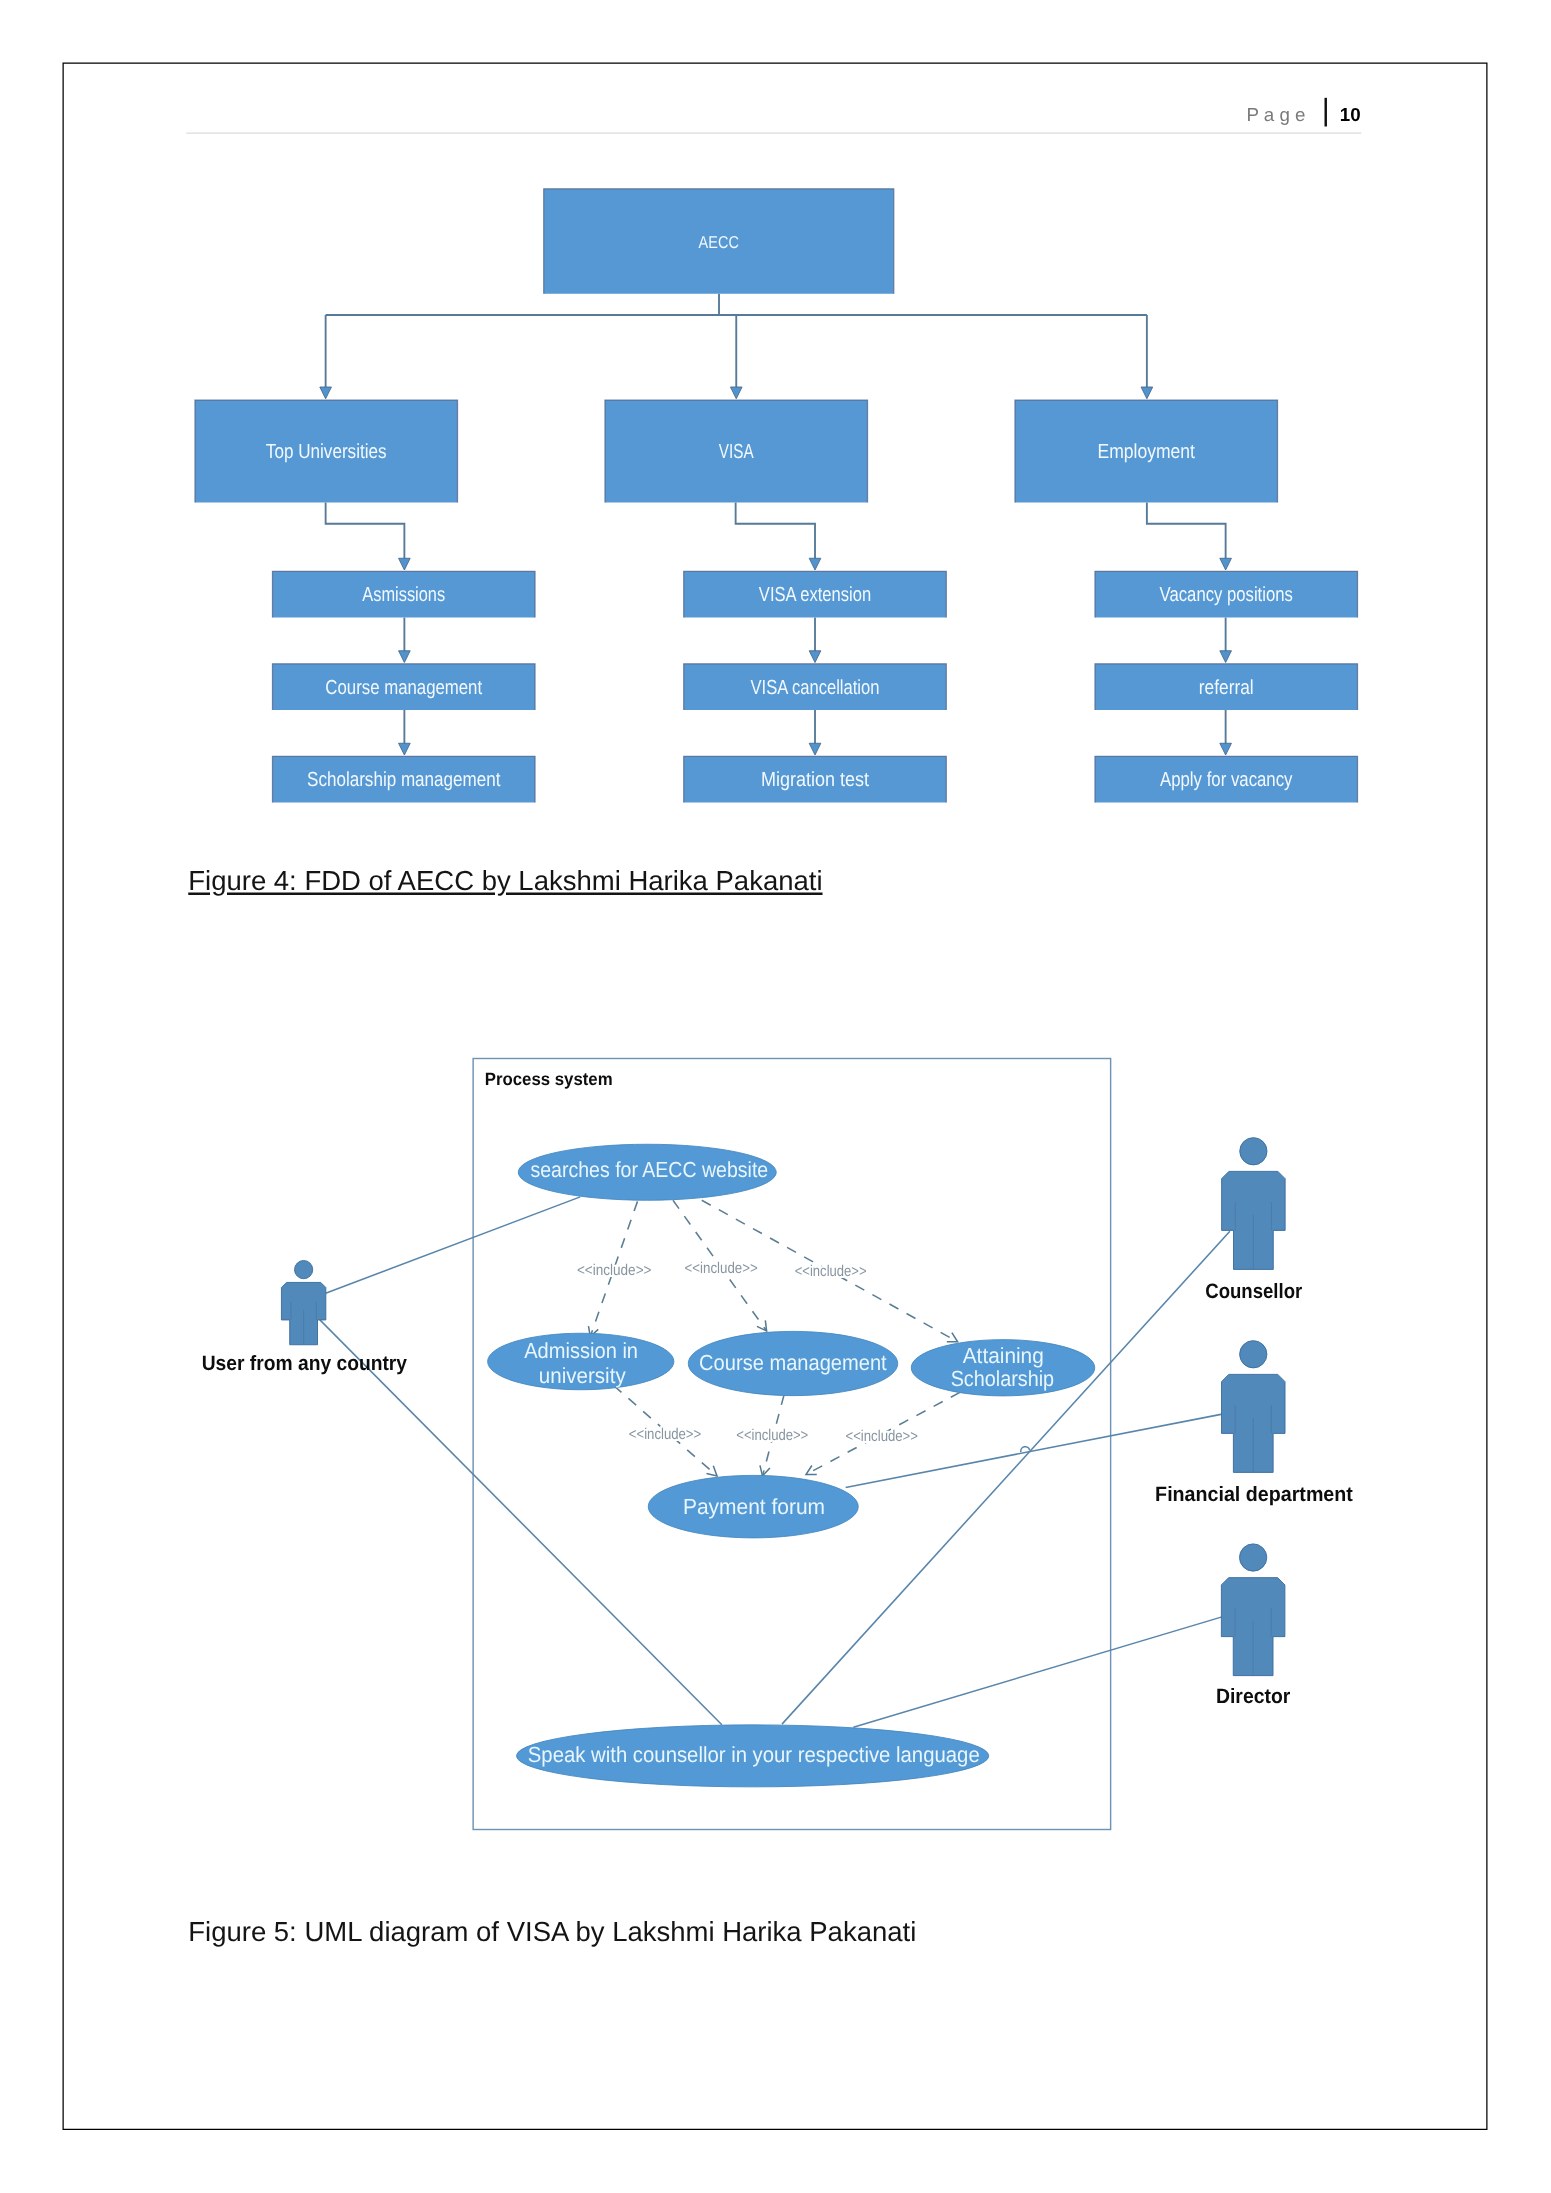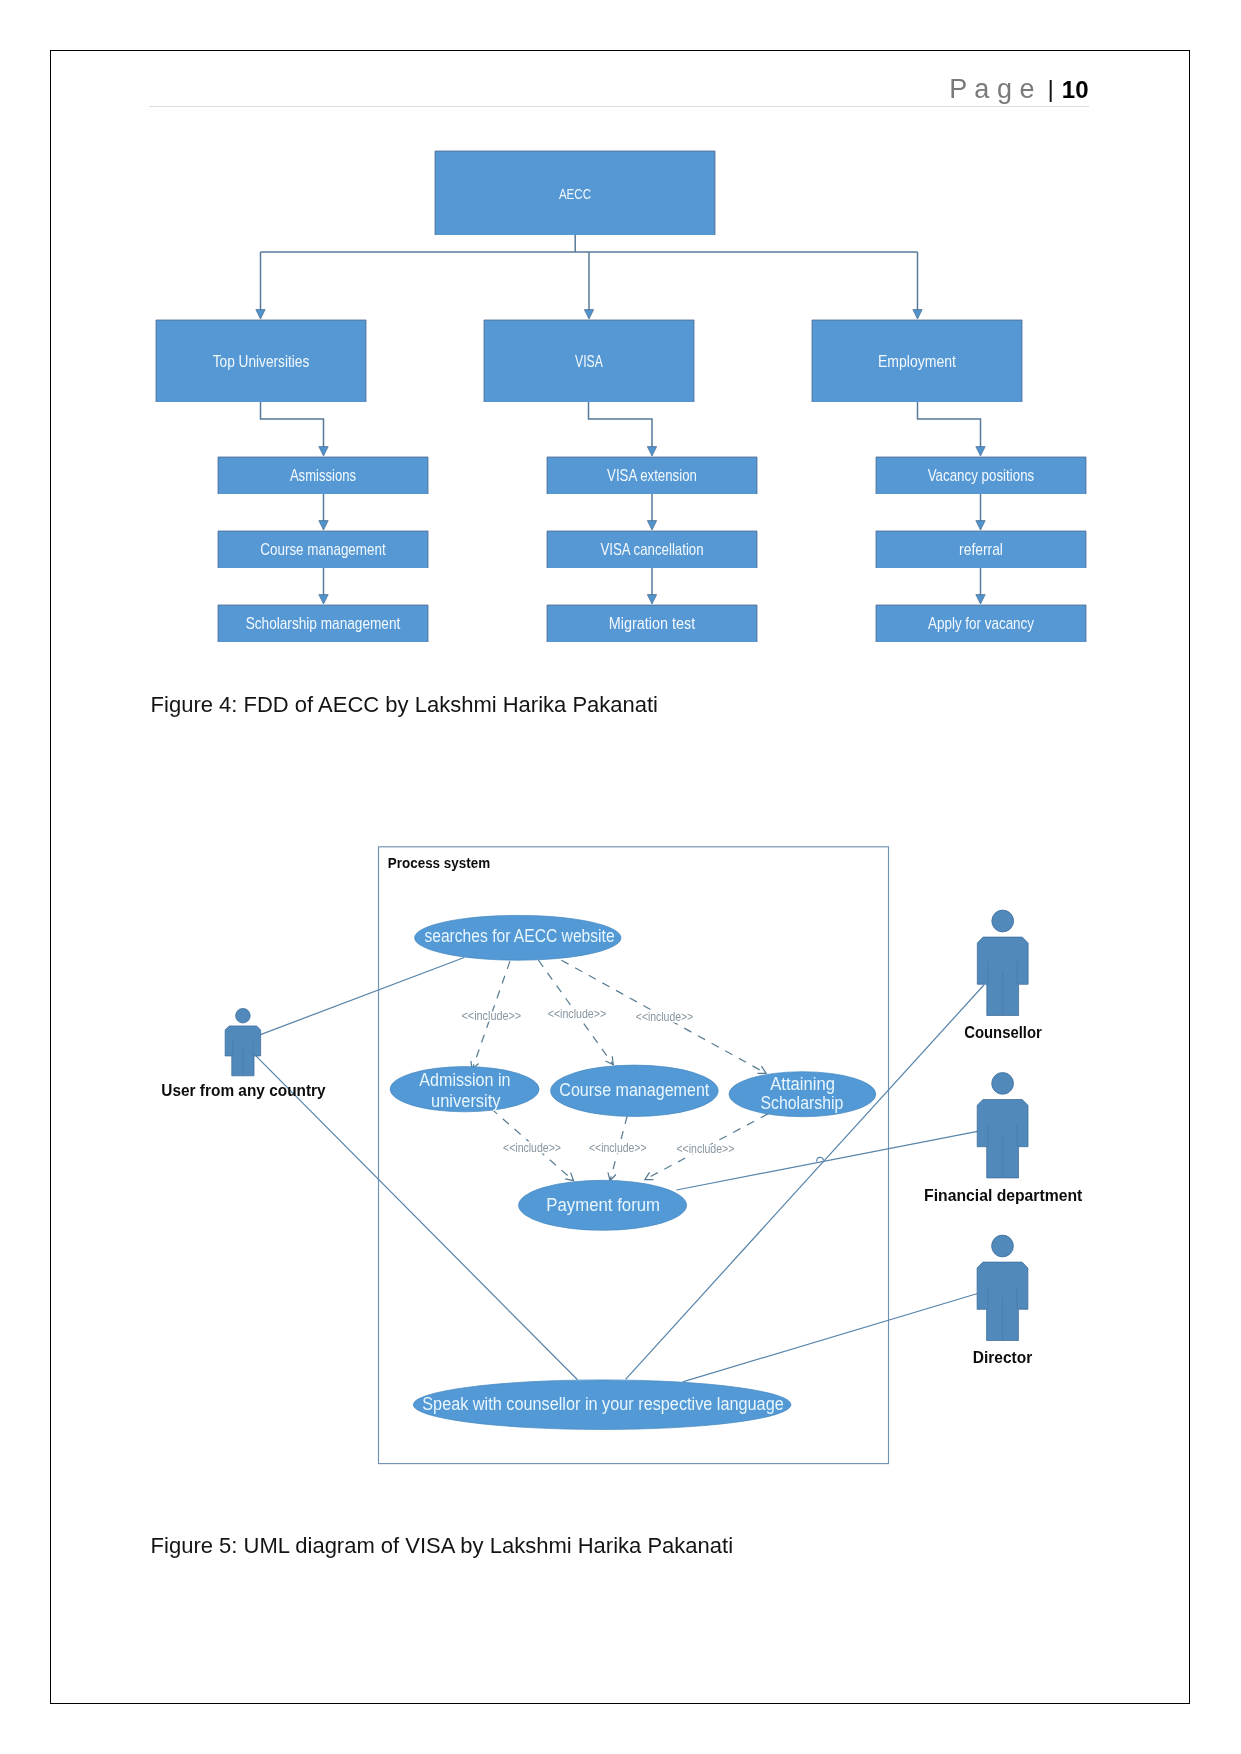--- a/index.html
+++ b/index.html
@@ -28,53 +28,53 @@
     position: absolute;
     left: 149px;
     top: 75.8px;
     width: 939.5px;
     height: 30px;
     border-bottom: 1.1px solid #dcdcdc;
     text-align: right;
     white-space: nowrap;
   }
   .hdr-page {
-    font-size: 27px;
+    font-size: 15px;
     color: #7a7a7a;
     letter-spacing: 0px;
     font-family: "Liberation Sans", sans-serif;
     line-height: 22px;
     vertical-align: 0px;
   }
   .hdr-sep {
     font-size: 24.5px;
     color: #111111;
     font-family: "Liberation Sans", sans-serif;
     letter-spacing: 0px;
     position: relative;
     top: -0.5px;
     padding-left: 13px;
   }
   .hdr-num {
-    font-size: 24px;
+    font-size: 15px;
     color: #000000;
     font-weight: bold;
     font-family: "Liberation Sans", sans-serif;
     letter-spacing: 0px;
     padding-left: 8px;
   }
   .caption {
     position: absolute;
     font-size: 22.0px;
     color: #141414;
     font-family: "Liberation Sans", sans-serif;
     line-height: 22px;
     white-space: nowrap;
   }
-  #fig4-caption { left: 150.6px; top: 693.9px; }
+  #fig4-caption { left: 150.6px; top: 693.9px; text-decoration: underline; }
   #fig5-caption { left: 150.6px; top: 1535.3px; }
   svg { display: block; }
   #fdd { position: absolute; left: 0px; top: 0px; }
   #uml { position: absolute; left: 0px; top: 0px; }
 </style>
 </head>
 <body>
 
 <div class="page-border"></div>
 

